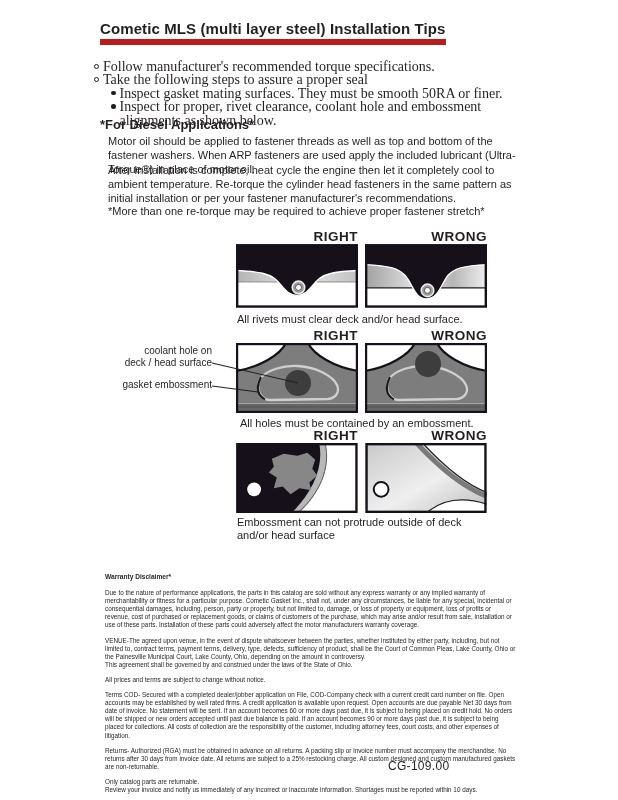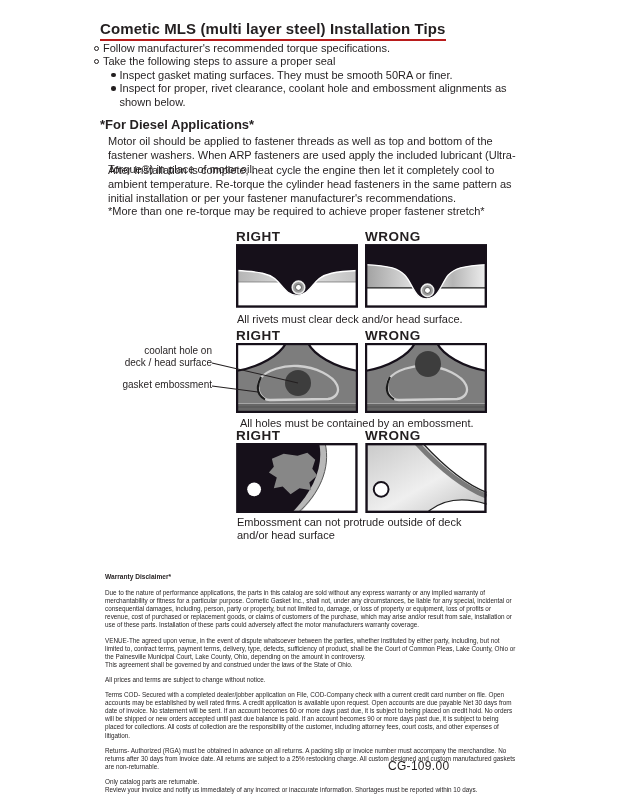--- a/index.html
+++ b/index.html
@@ -11,44 +11,44 @@
     background: #ffffff;
     font-family: "Liberation Sans", "DejaVu Sans", sans-serif;
     color: #231f20;
     overflow: hidden;
   }
   .abs { position: absolute; }
 
   .title {
     left: 100px; top: 20px;
     font-size: 15px; font-weight: bold;
-    border-bottom: 2px solid #b91c1c;
+    border-bottom: 6px solid #b91c1c;
     padding-bottom: 2px;
     letter-spacing: 0.1px;
   }
 
-  .bullet-list { left: 94px; top: 42px; width: 430px; font-size: 11px; line-height: 13.4px; }
+  .bullet-list { left: 94px; top: 60px; width: 430px; font-size: 14px; line-height: 13.4px; font-family: Liberation Serif, serif; }
   .bullet-row { display: flex; align-items: flex-start; }
   .bullet-marker {
     width: 5px; height: 5px; border: 1px solid #231f20; border-radius: 50%;
     margin: 3.5px 4px 0 0; flex: 0 0 auto;
   }
   .sub-row { margin-left: 17px; }
   .sub-marker {
     width: 4.5px; height: 4.5px; background: #231f20; border-radius: 50%;
     margin: 4px 4px 0 0; flex: 0 0 auto;
   }
 
   .diesel-heading { left: 100px; top: 117px; font-size: 13px; font-weight: bold; }
   .body-para { left: 108px; width: 426px; font-size: 11px; line-height: 13.8px; }
   .p1 { top: 135px; }
   .p2 { top: 164px; }
   .pnote { top: 205px; }
 
-  .rw-label { font-size: 13.5px; font-weight: bold; letter-spacing: 0.5px; width: 122px; text-align: left; }
+  .rw-label { font-size: 13.5px; font-weight: bold; letter-spacing: 0.5px; width: 122px; text-align: right; }
   .fig-box { width: 122px; }
   .fig-box svg { display: block; }
   .caption { font-size: 11px; line-height: 12.5px; }
 
   .ann-label { font-size: 10px; line-height: 11.5px; text-align: right; }
 
   .warranty { left: 105px; top: 573px; width: 412px; font-size: 6.35px; line-height: 8.1px; }
   .warranty h4 { font-size: 6.6px; font-weight: bold; margin-bottom: 8px; }
   .warranty p { margin-bottom: 7px; white-space: pre-line; }
 

